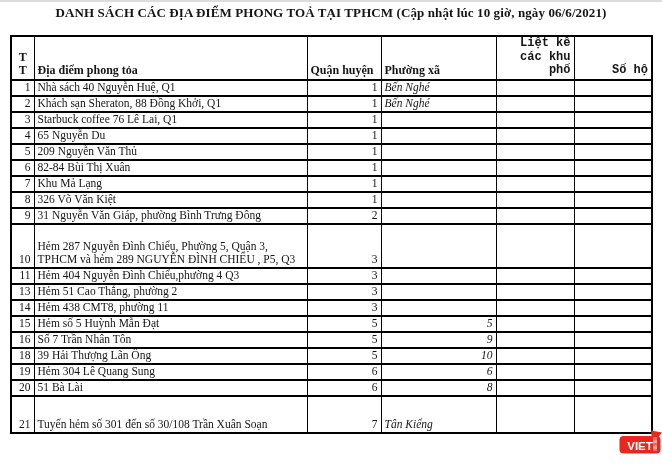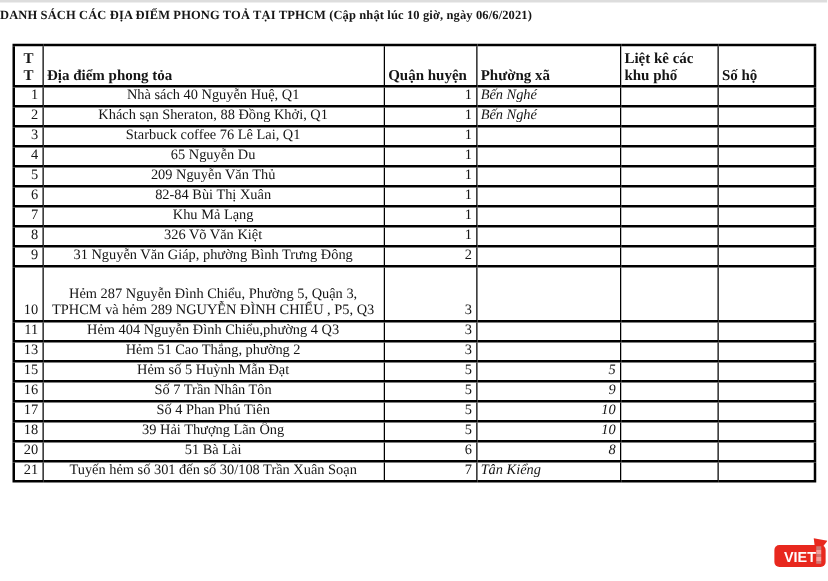--- a/index.html
+++ b/index.html
@@ -2,47 +2,47 @@
 <html><head>
 <meta charset="utf-8">
 <style>
   html,body{margin:0;padding:0;background:#fff;}
   .page{
     position:relative;width:662px;height:465px;background:#ffffff;overflow:hidden;
     font-family:"Liberation Serif","DejaVu Serif",serif;color:#151515;
   }
   .scan-top{position:absolute;top:0;left:0;width:662px;height:2px;background:#d2d2d2;opacity:.75;}
   .title{
-    position:absolute;top:5px;left:0;width:662px;text-align:left;
-    font-weight:bold;font-size:10px;line-height:15px;letter-spacing:.1px;white-space:nowrap;
+    position:absolute;top:5px;left:0;width:662px;text-align:center;
+    font-weight:bold;font-size:13px;line-height:15px;letter-spacing:.1px;white-space:nowrap;
   }
   table.doc{
     position:absolute;left:10px;top:35px;width:641px;
     border-collapse:collapse;table-layout:fixed;
     border:2px solid #000;
   }
   .doc th,.doc td{
     border:1px solid #000;border-top-width:2px;border-bottom-width:2px;
     padding:0 3px 1px 3px;vertical-align:bottom;
     font-size:11.5px;line-height:13px;overflow:hidden;
     white-space:normal;word-wrap:break-word;
   }
   .doc thead tr{height:33px;}
   .doc th{font-weight:bold;font-size:12px;line-height:13.5px;}
   .h-tt{text-align:center;margin-left:36px;}
   .h-loc,.h-dist,.h-ward{text-align:left;}
-  .h-blocks,.h-house{text-align:left;}
+  .h-blocks,.h-house{text-align:right;font-family:Liberation Mono, monospace;}
   .doc tbody tr{height:15px;}
   .doc tbody tr:nth-child(n+11):nth-child(-n+18){height:16px;}
   .doc tbody tr:nth-child(10){height:44px;}
   .doc tbody tr:nth-child(19){height:37px;}
   .doc tbody tr:nth-child(20){height:14px;}
   .doc tbody tr:nth-child(21){height:31px;}
   .c-tt{text-align:right;padding-right:2px;}
-  .c-loc{text-align:center;margin-top:20px;}
+  .c-loc{text-align:left;margin-top:20px;}
   .c-dist{text-align:right;padding-right:3px;}
   .c-ward{text-align:left;font-style:italic;}
   .num{text-align:right;padding-right:3px;}
   .viet-logo{position:absolute;left:577px;top:429px;width:48px;height:27px;margin-left:42px;}
   .scan-right{
     position:absolute;left:653px;top:437px;width:4px;height:14px;opacity:.55;
     background:repeating-linear-gradient(#b9b9b9 0 3px,#ffffff 3px 6px);
   }
 </style>
 </head>
@@ -164,48 +164,56 @@
     </tr>
         <tr>
       <td class="c-tt">13</td>
       <td class="c-loc">Hẻm 51 Cao Thắng, phường 2</td>
       <td class="c-dist num">3</td>
       <td class="c-ward"></td>
       <td class="c-blocks"></td>
       <td class="c-households"></td>
     </tr>
         <tr>
+      <td class="c-tt">14</td>
+      <td class="c-loc">Hẻm 438 CMT8, phường 11</td>
+      <td class="c-dist num">3</td>
+      <td class="c-ward"></td>
+      <td class="c-blocks"></td>
+      <td class="c-households"></td>
+    </tr>
+        <tr>
       <td class="c-tt">15</td>
       <td class="c-loc">Hẻm số 5 Huỳnh Mẫn Đạt</td>
       <td class="c-dist num">5</td>
       <td class="c-ward num">5</td>
       <td class="c-blocks"></td>
       <td class="c-households"></td>
     </tr>
         <tr>
       <td class="c-tt">16</td>
       <td class="c-loc">Số 7 Trần Nhân Tôn</td>
       <td class="c-dist num">5</td>
       <td class="c-ward num">9</td>
       <td class="c-blocks"></td>
       <td class="c-households"></td>
     </tr>
         <tr>
-      <td class="c-tt">17</td>
-      <td class="c-loc">Số 4 Phan Phú Tiên</td>
-      <td class="c-dist num">5</td>
-      <td class="c-ward num">10</td>
-      <td class="c-blocks"></td>
-      <td class="c-households"></td>
-    </tr>
-        <tr>
       <td class="c-tt">18</td>
       <td class="c-loc">39 Hải Thượng Lãn Ông</td>
       <td class="c-dist num">5</td>
       <td class="c-ward num">10</td>
+      <td class="c-blocks"></td>
+      <td class="c-households"></td>
+    </tr>
+        <tr>
+      <td class="c-tt">19</td>
+      <td class="c-loc">Hẻm 304 Lê Quang Sung</td>
+      <td class="c-dist num">6</td>
+      <td class="c-ward num">6</td>
       <td class="c-blocks"></td>
       <td class="c-households"></td>
     </tr>
         <tr>
       <td class="c-tt">20</td>
       <td class="c-loc">51 Bà Lài</td>
       <td class="c-dist num">6</td>
       <td class="c-ward num">8</td>
       <td class="c-blocks"></td>
       <td class="c-households"></td>

